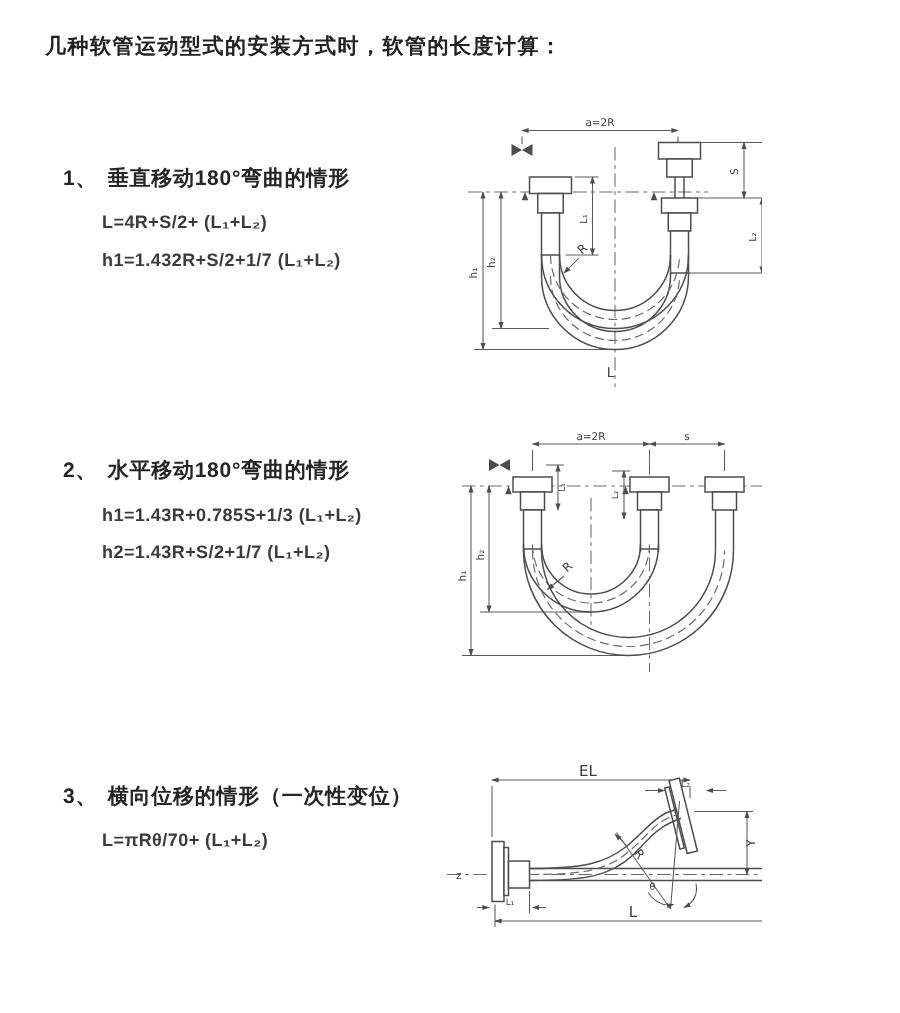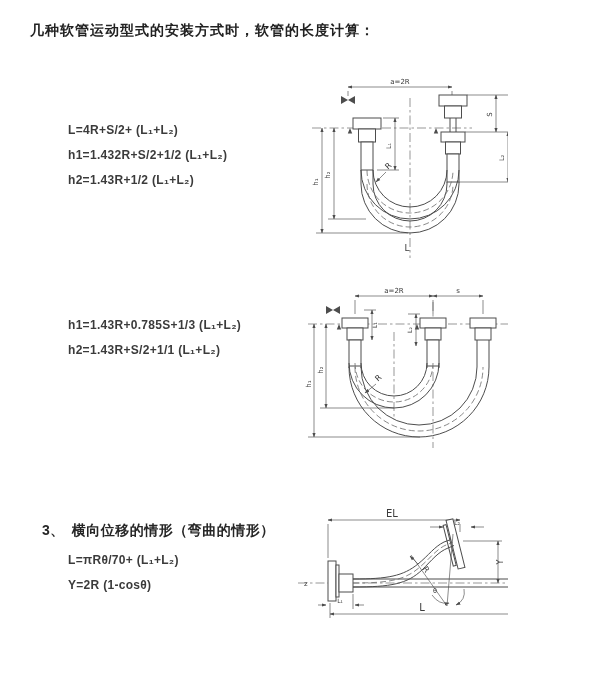--- a/index.html
+++ b/index.html
@@ -37,24 +37,26 @@
   .lbl { fill:#3a3a3a; font-family:"DejaVu Sans", sans-serif; }
 </style>
 </head>
 <body>
 
 <div class="page">
 
   <div class="title">几种软管运动型式的安装方式时，软管的长度计算：</div>
 
   <div class="section sec-1">
+    <div class="sec-head">
+      <span class="sec-num">1、</span><span>垂直移动180°弯曲的情形</span>
+    </div>
     <div class="formulas">
       <div class="formula">L=4R+S/2+ (L₁+L₂)</div>
-      <div class="formula">h1=1.432R+S/2+1/2 (L₁+L₂)</div>
-      <div class="formula">h2=1.43R+1/2 (L₁+L₂)</div>
+      <div class="formula">h1=1.432R+S/2+1/7 (L₁+L₂)</div>
     </div>
   </div>
 
   <svg class="diagram dg-1" viewBox="0 0 295 195" width="295" height="195">
     <defs>
       <marker id="a1" viewBox="0 0 10 10" refX="9" refY="5" markerWidth="7" markerHeight="7" orient="auto-start-reverse">
         <path d="M0 1.5 L10 5 L0 8.5 Z" fill="#4d4d4d"></path>
       </marker>
       <pattern id="hp1" width="5" height="5" patternUnits="userSpaceOnUse">
         <path d="M0 0 L5 5 M5 0 L0 5" stroke="#8b8b8b" stroke-width="0.6"></path>
@@ -129,23 +131,26 @@
 
     <g>
       <text class="lbl" transform="translate(90,98) rotate(-42)" font-size="8" text-anchor="middle">R</text>
       <line class="dim" x1="86" y1="102" x2="76" y2="112" marker-end="url(#a1)"></line>
     </g>
 
     <text class="lbl" x="107" y="181" font-size="9" text-anchor="middle">L</text>
   </svg>
 
   <div class="section sec-2">
+    <div class="sec-head">
+      <span class="sec-num">2、</span><span>水平移动180°弯曲的情形</span>
+    </div>
     <div class="formulas">
       <div class="formula">h1=1.43R+0.785S+1/3 (L₁+L₂)</div>
-      <div class="formula">h2=1.43R+S/2+1/1 (L₁+L₂)</div>
+      <div class="formula">h2=1.43R+S/2+1/7 (L₁+L₂)</div>
     </div>
   </div>
 
   <svg class="diagram dg-2" viewBox="0 0 300 185" width="300" height="185">
     <defs>
       <marker id="a2" viewBox="0 0 10 10" refX="9" refY="5" markerWidth="7" markerHeight="7" orient="auto-start-reverse">
         <path d="M0 1.5 L10 5 L0 8.5 Z" fill="#4d4d4d"></path>
       </marker>
       <pattern id="hp2" width="5" height="5" patternUnits="userSpaceOnUse">
         <path d="M0 0 L5 5 M5 0 L0 5" stroke="#8b8b8b" stroke-width="0.6"></path>
@@ -220,25 +225,24 @@
     </g>
 
     <g>
       <text class="lbl" transform="translate(80,100) rotate(-42)" font-size="8" text-anchor="middle">R</text>
       <line class="dim" x1="76" y1="104" x2="65" y2="113" marker-end="url(#a2)"></line>
     </g>
   </svg>
 
   <div class="section sec-3">
     <div class="sec-head">
-      <span class="sec-num">3、</span><span>横向位移的情形（弯曲的情形）</span>
+      <span class="sec-num">3、</span><span>横向位移的情形（一次性变位）</span>
     </div>
     <div class="formulas">
       <div class="formula">L=πRθ/70+ (L₁+L₂)</div>
-      <div class="formula">Y=2R (1-cosθ)</div>
     </div>
   </div>
 
   <svg class="diagram dg-3" viewBox="0 0 308 152" width="308" height="152">
     <defs>
       <marker id="a3" viewBox="0 0 10 10" refX="9" refY="5" markerWidth="7" markerHeight="7" orient="auto-start-reverse">
         <path d="M0 1.5 L10 5 L0 8.5 Z" fill="#4d4d4d"></path>
       </marker>
     </defs>
 

